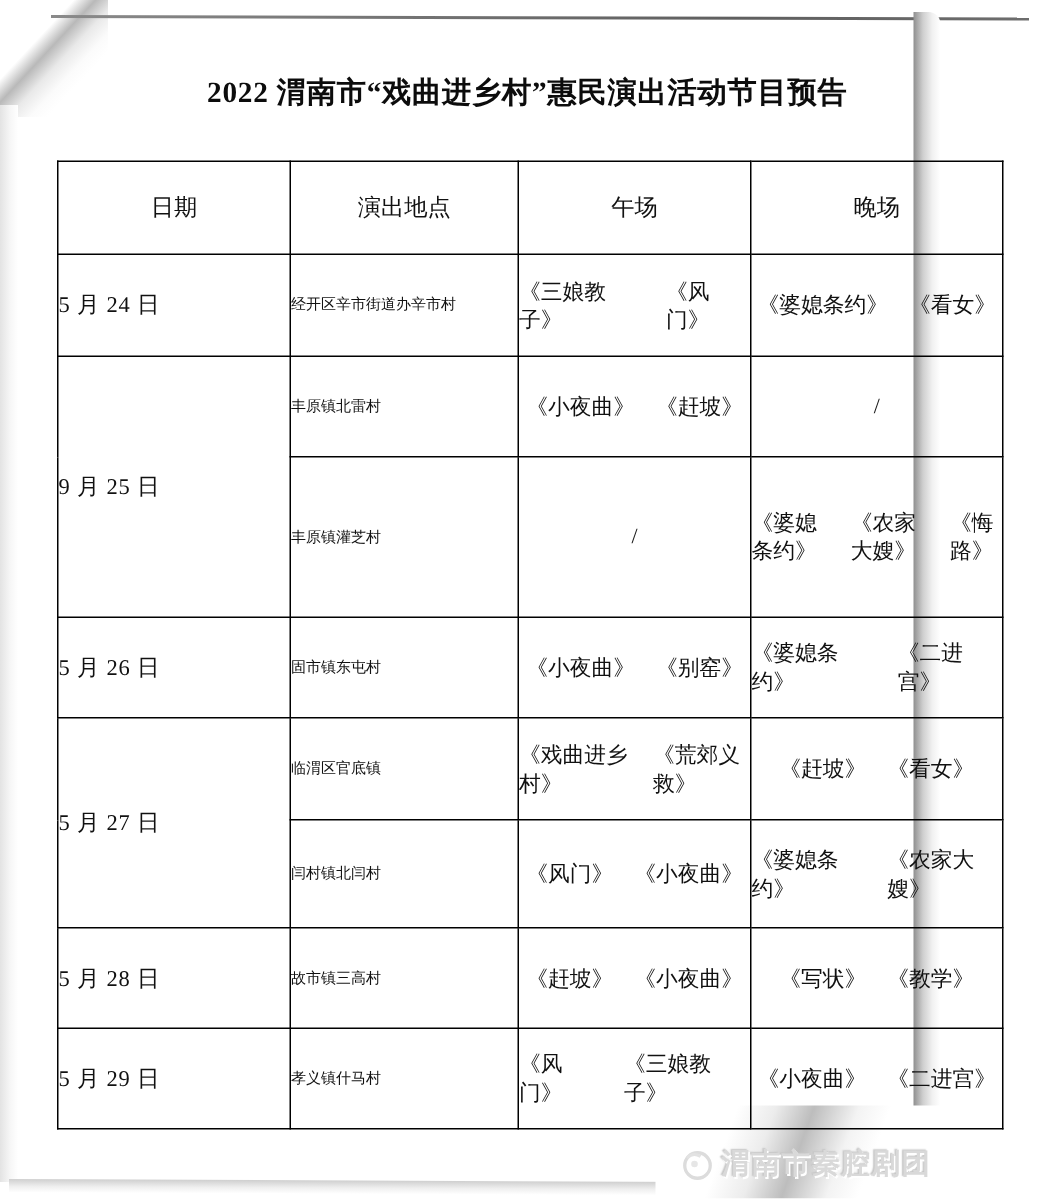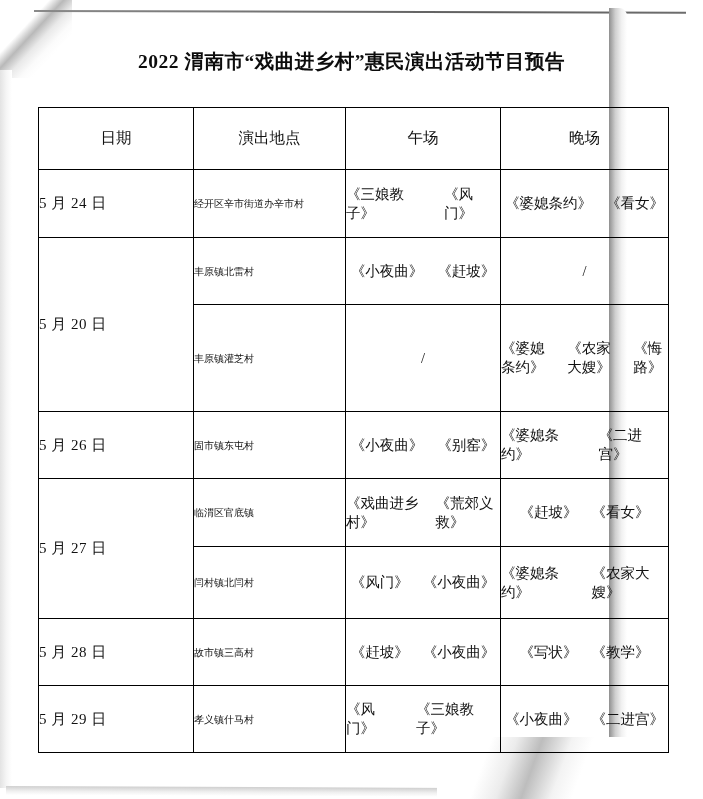--- a/index.html
+++ b/index.html
@@ -171,21 +171,21 @@
             </div>
           </td>
           <td class="program-cell">
             <div class="prog">
               <div>《婆媳条约》</div>
               <div>《看女》</div>
             </div>
           </td>
         </tr>
         <tr style="height: 67px;">
-          <td class="date-cell" rowspan="2">5 月 20 日</td>
+          <td class="date-cell" rowspan="2">9 月 25 日</td>
           <td class="venue-cell">丰原镇北雷村</td>
           <td class="program-cell">
             <div class="prog">
               <div>《小夜曲》</div>
               <div>《赶坡》</div>
             </div>
           </td>
           <td class="program-cell">
             <div class="prog">
               <div>/</div>
@@ -282,13 +282,23 @@
           <td class="program-cell">
             <div class="prog">
               <div>《小夜曲》</div>
               <div>《二进宫》</div>
             </div>
           </td>
         </tr>
       </tbody>
   </table>
 
+  <div class="watermark">
+    <span class="wm-icon">
+      <svg width="24" height="24" viewBox="0 0 24 24">
+        <circle cx="12" cy="13" r="8.5" fill="none" stroke="#dcdcdc" stroke-width="2.2"></circle>
+        <path d="M5 8 q4 -4 9 -1" fill="none" stroke="#e2e2e2" stroke-width="2"></path>
+        <circle cx="10" cy="12" r="2.2" fill="#e6e6e6"></circle>
+      </svg>
+    </span>
+    <span>渭南市秦腔剧团</span>
+  </div>
 </div>
 
 </body></html>

